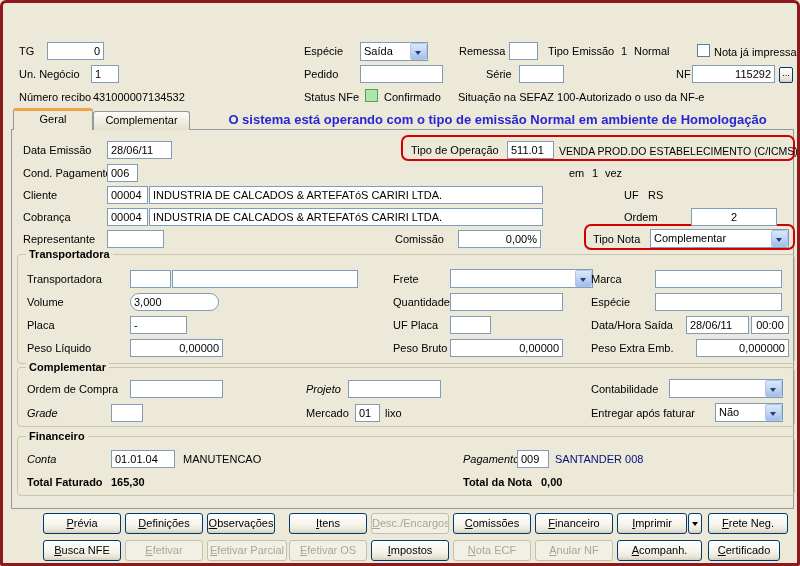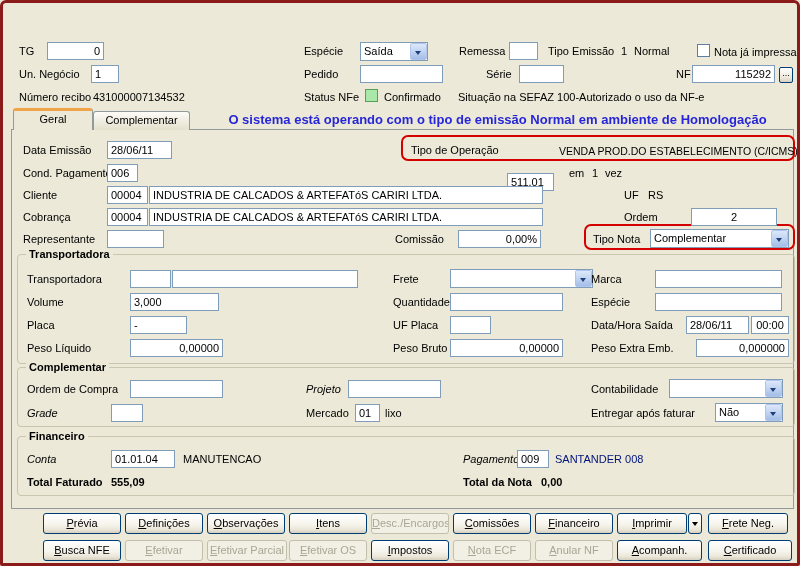--- a/index.html
+++ b/index.html
@@ -122,21 +122,21 @@
   <div class="panel"></div>
   <div class="tab-active">Geral</div>
   <div class="tab-inactive">Complementar</div>
   <div class="banner">O sistema está operando com o tipo de emissão Normal em ambiente de Homologação</div>
 
   <span class="lbl z5" style="left:20px;top:141px">Data Emissão</span>
   <input class="inp z5" style="left: 104px; top: 138px; width: 65px;" value="28/06/11">
 
   <div class="hl" style="left:398px;top:132px;width:394px;height:26px"></div>
   <span class="lbl z5" style="left:408px;top:141px">Tipo de Operação</span>
-  <input class="inp z5" style="left: 504px; top: 138px; width: 47px; margin-top: 32px;" value="511.01">
+  <input class="inp z5" style="left: 504px; top: 138px; width: 47px;" value="511.01">
   <span class="lbl sm z5" style="left:556px;top:142px">VENDA PROD.DO ESTABELECIMENTO (C/ICMS)</span>
 
   <span class="lbl z5" style="left:20px;top:164px">Cond. Pagamento</span>
   <input class="inp z5" style="left: 104px; top: 161px; width: 31px;" value="006">
   <span class="lbl z5" style="left:566px;top:164px">em</span>
   <span class="lbl z5" style="left:589px;top:164px">1</span>
   <span class="lbl z5" style="left:602px;top:164px">vez</span>
 
   <span class="lbl z5" style="left:20px;top:186px">Cliente</span>
   <input class="inp z5" style="left: 104px; top: 183px; width: 41px;" value="00004">
@@ -173,21 +173,21 @@
   <span class="lbl z5" style="left:390px;top:270px">Frete</span>
   <div class="combo z5" style="left:447px;top:266px;width:143px">
     <span class="cbtn">
         <i class="arr"></i>
       </span>
   </div>
   <span class="lbl z5" style="left:588px;top:270px">Marca</span>
   <input class="inp z5" style="left: 652px; top: 267px; width: 127px;" value="">
 
   <span class="lbl z5" style="left:24px;top:293px">Volume</span>
-  <input class="inp z5" style="left: 127px; top: 290px; width: 89px;" value="3,000">
+  <input class="inp z5" style="left: 127px; top: 290px; width: 89px; border-radius: 9px;" value="3,000">
   <span class="lbl z5" style="left:390px;top:293px">Quantidade</span>
   <input class="inp z5" style="left: 447px; top: 290px; width: 113px;" value="">
   <span class="lbl z5" style="left:588px;top:293px">Espécie</span>
   <input class="inp z5" style="left: 652px; top: 290px; width: 127px;" value="">
 
   <span class="lbl z5" style="left:24px;top:316px">Placa</span>
   <input class="inp z5" style="left: 127px; top: 313px; width: 57px;" value="-">
   <span class="lbl z5" style="left:390px;top:316px">UF Placa</span>
   <input class="inp z5" style="left: 447px; top: 313px; width: 41px;" value="">
   <span class="lbl z5" style="left:588px;top:316px">Data/Hora Saída</span>
@@ -230,40 +230,40 @@
   <div class="grp" style="left:14px;top:433px;width:778px;height:60px">
     <span class="leg">Financeiro</span>
   </div>
   <span class="lbl it z5" style="left:24px;top:450px">Conta</span>
   <input class="inp z5" style="left: 108px; top: 447px; width: 64px;" value="01.01.04">
   <span class="lbl z5" style="left:180px;top:450px">MANUTENCAO</span>
   <span class="lbl it z5" style="left:460px;top:450px">Pagamento</span>
   <input class="inp z5" style="left: 514px; top: 447px; width: 32px;" value="009">
   <span class="lbl navy z5" style="left:552px;top:450px">SANTANDER 008</span>
   <span class="lbl b z5" style="left:24px;top:473px">Total Faturado</span>
-  <span class="lbl b z5" style="left:108px;top:473px">555,09</span>
+  <span class="lbl b z5" style="left:108px;top:473px">165,30</span>
   <span class="lbl b z5" style="left:460px;top:473px">Total da Nota</span>
   <span class="lbl b z5" style="left:538px;top:473px">0,00</span>
 
   <div class="btn hk" style="left:40px;top:510px;width:78px"><u>P</u>révia</div>
   <div class="btn hk" style="left:122px;top:510px;width:78px"><u>D</u>efinições</div>
-  <div class="btn hk" style="left:204px;top:510px;width:78px"><u>O</u>bservações</div>
+  <div class="btn hk" style="left:204px;top:510px;width:68px"><u>O</u>bservações</div>
   <div class="btn hk" style="left:286px;top:510px;width:78px"><u>I</u>tens</div>
   <div class="btn dis hk" style="left:368px;top:510px;width:78px"><u>D</u>esc./Encargos</div>
   <div class="btn hk" style="left:450px;top:510px;width:78px"><u>C</u>omissões</div>
   <div class="btn hk" style="left:532px;top:510px;width:78px"><u>F</u>inanceiro</div>
   <div class="btn hk" style="left:614px;top:510px;width:70px"><u>I</u>mprimir</div>
   <div class="btn" style="left:685px;top:510px;width:14px">
       <i class="darr"></i>
     </div>
   <div class="btn hk" style="left:705px;top:510px;width:80px"><u>F</u>rete Neg.</div>
 
   <div class="btn hk" style="left:40px;top:537px;width:78px"><u>B</u>usca NFE</div>
   <div class="btn dis hk" style="left:122px;top:537px;width:78px"><u>E</u>fetivar</div>
   <div class="btn dis hk" style="left:204px;top:537px;width:80px"><u>E</u>fetivar Parcial</div>
   <div class="btn dis hk" style="left:286px;top:537px;width:78px"><u>E</u>fetivar OS</div>
   <div class="btn hk" style="left:368px;top:537px;width:78px"><u>I</u>mpostos</div>
   <div class="btn dis hk" style="left:450px;top:537px;width:78px"><u>N</u>ota ECF</div>
   <div class="btn dis hk" style="left:532px;top:537px;width:78px"><u>A</u>nular NF</div>
   <div class="btn hk" style="left:614px;top:537px;width:85px"><u>A</u>companh.</div>
-  <div class="btn hk" style="left:705px;top:537px;width:84px"><u>C</u>ertificado</div>
+  <div class="btn hk" style="left:705px;top:537px;width:72px"><u>C</u>ertificado</div>
 
 </div>
 
 </body></html>

